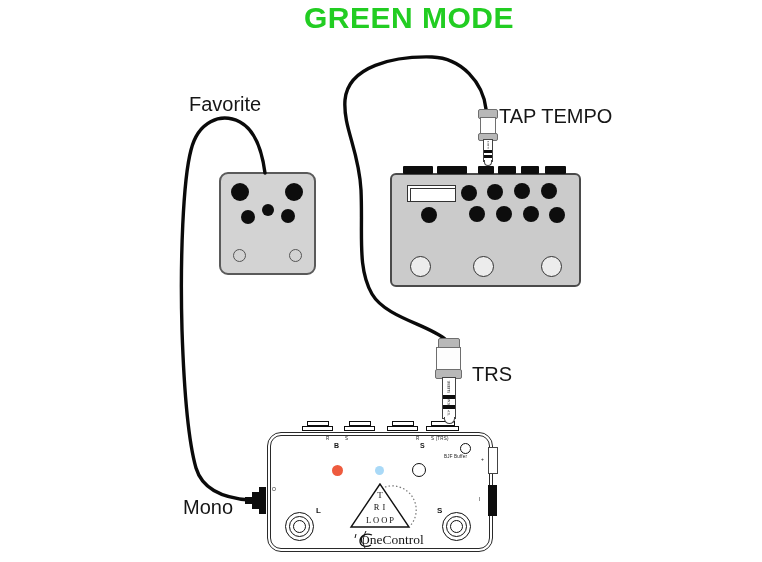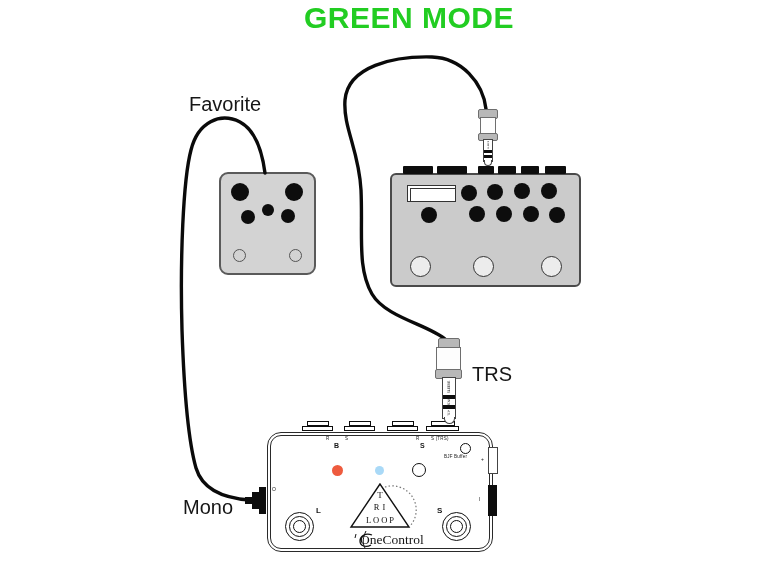--- a/index.html
+++ b/index.html
@@ -47,20 +47,21 @@
   .tiny{font-size:4.5px;letter-spacing:0.2px;}
 </style>
 </head>
 <body>
 
 <div class="canvas">
 
   <div class="title" style="color: rgb(34, 205, 34);">GREEN MODE</div>
 
   <div class="lbl" style="left:189px;top:93px;font-size:20px;">Favorite</div>
+  <div class="lbl" style="left:499px;top:105px;font-size:20px;">TAP TEMPO</div>
   <div class="lbl" style="left:472px;top:363px;font-size:20px;">TRS</div>
   <div class="lbl" style="left:183px;top:496px;font-size:20px;">Mono</div>
 
   <div class="pedal-fav">
     <div class="knob" style="left:10px;top:9px;width:18px;height:18px;"></div>
     <div class="knob" style="left:64px;top:9px;width:18px;height:18px;"></div>
     <div class="knob" style="left:20px;top:36px;width:14px;height:14px;"></div>
     <div class="knob" style="left:41px;top:30px;width:12px;height:12px;"></div>
     <div class="knob" style="left:60px;top:35px;width:14px;height:14px;"></div>
     <div class="oring" style="left:12px;top:75px;width:11px;height:11px;"></div>

